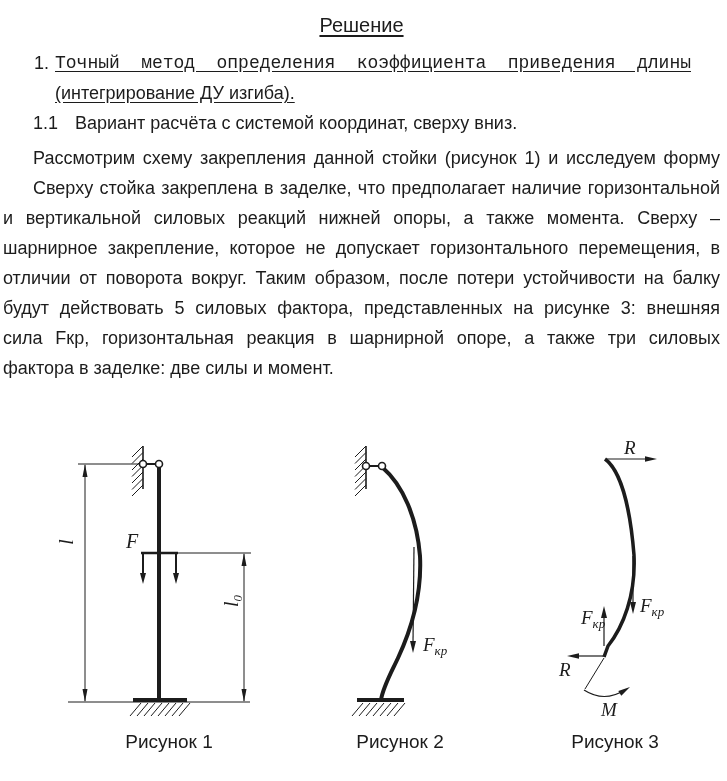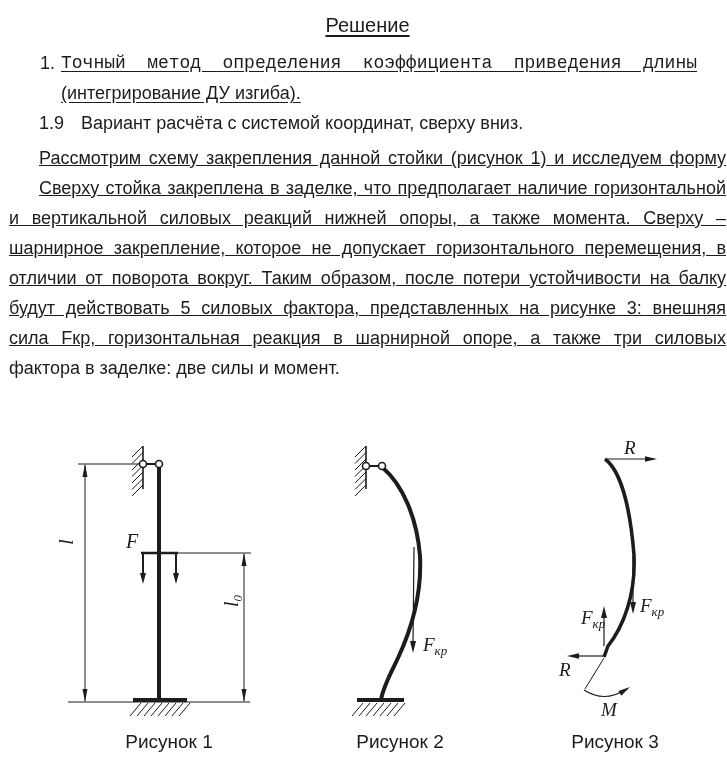--- a/index.html
+++ b/index.html
@@ -1,31 +1,31 @@
 <!DOCTYPE html>
 <html><head>
 <meta charset="utf-8">
 <style>
   html,body { margin:0; padding:0; background:#fff; }
   .page {
     position:relative; width:727px; height:781px; background:#ffffff;
     color:#1c1c1c; font-family:"Liberation Sans", sans-serif;
     font-size:18px; overflow:hidden;
   }
-  .doc { position:absolute; left:9px; top:10px; width:717px; }
+  .doc { position:absolute; left:3px; top:10px; width:717px; }
   .u { text-decoration:underline; text-underline-offset:3px; }
   .title-row { height:30px; line-height:30px; text-align:center; font-size:20px; }
   .row { position:relative; height:30px; line-height:30px; }
   .num { position:absolute; left:31px; top:0; }
   .num11 { position:absolute; left:30px; top:0; }
   .h1text { margin-left:52px; width:636px; text-align:justify; text-align-last:justify; height:30px; overflow:hidden;font-family:Liberation Mono, monospace; }
   .h1text2 { margin-left:52px; }
   .s11text { margin-left:72px; }
   .pl { height:30px; line-height:30px; overflow:hidden; }
-  .jl { text-align:justify; text-align-last:justify;text-decoration:underline; }
+  .jl { text-align:justify; text-align-last:justify; }
   .ind { text-indent:30px; }
   .sp1 { margin-top:8px; }
   .sp2 { margin-top:5px; }
   .figs { position:absolute; left:0; top:430px; width:727px; height:351px; }
   .figs svg { position:absolute; left:0; top:0; }
   .caption { position:absolute; top:730px; transform:translateX(-50%); font-size:19px; line-height:24px; white-space:nowrap;margin-left:15px; }
   .cap1 { left:154px; } .cap2 { left:385px; } .cap3 { left:600px; }
   .fl { font-family:"Liberation Serif", serif; font-style:italic; }
 </style>
 </head>
@@ -40,21 +40,21 @@
 
     <div class="row sp1">
       <span class="num">1.</span>
       <div class="h1text u">Точный метод определения коэффициента приведения длины стойки</div>
     </div>
     <div class="row">
       <span class="h1text2 u">(интегрирование ДУ изгиба).</span>
     </div>
 
     <div class="row">
-      <span class="num11">1.9</span>
+      <span class="num11">1.1</span>
       <span class="s11text">Вариант расчёта с системой координат, сверху вниз.</span>
     </div>
 
     <div class="pl jl ind sp2">Рассмотрим схему закрепления данной стойки (рисунок 1) и исследуем форму</div>
 
     <div class="pl jl ind">Сверху стойка закреплена в заделке, что предполагает наличие горизонтальной</div>
     <div class="pl jl">и вертикальной силовых реакций нижней опоры, а также момента. Сверху –</div>
     <div class="pl jl">шарнирное закрепление, которое не допускает горизонтального перемещения, в</div>
     <div class="pl jl">отличии от поворота вокруг. Таким образом, после потери устойчивости на балку</div>
     <div class="pl jl">будут действовать 5 силовых фактора, представленных на рисунке 3: внешняя</div>

